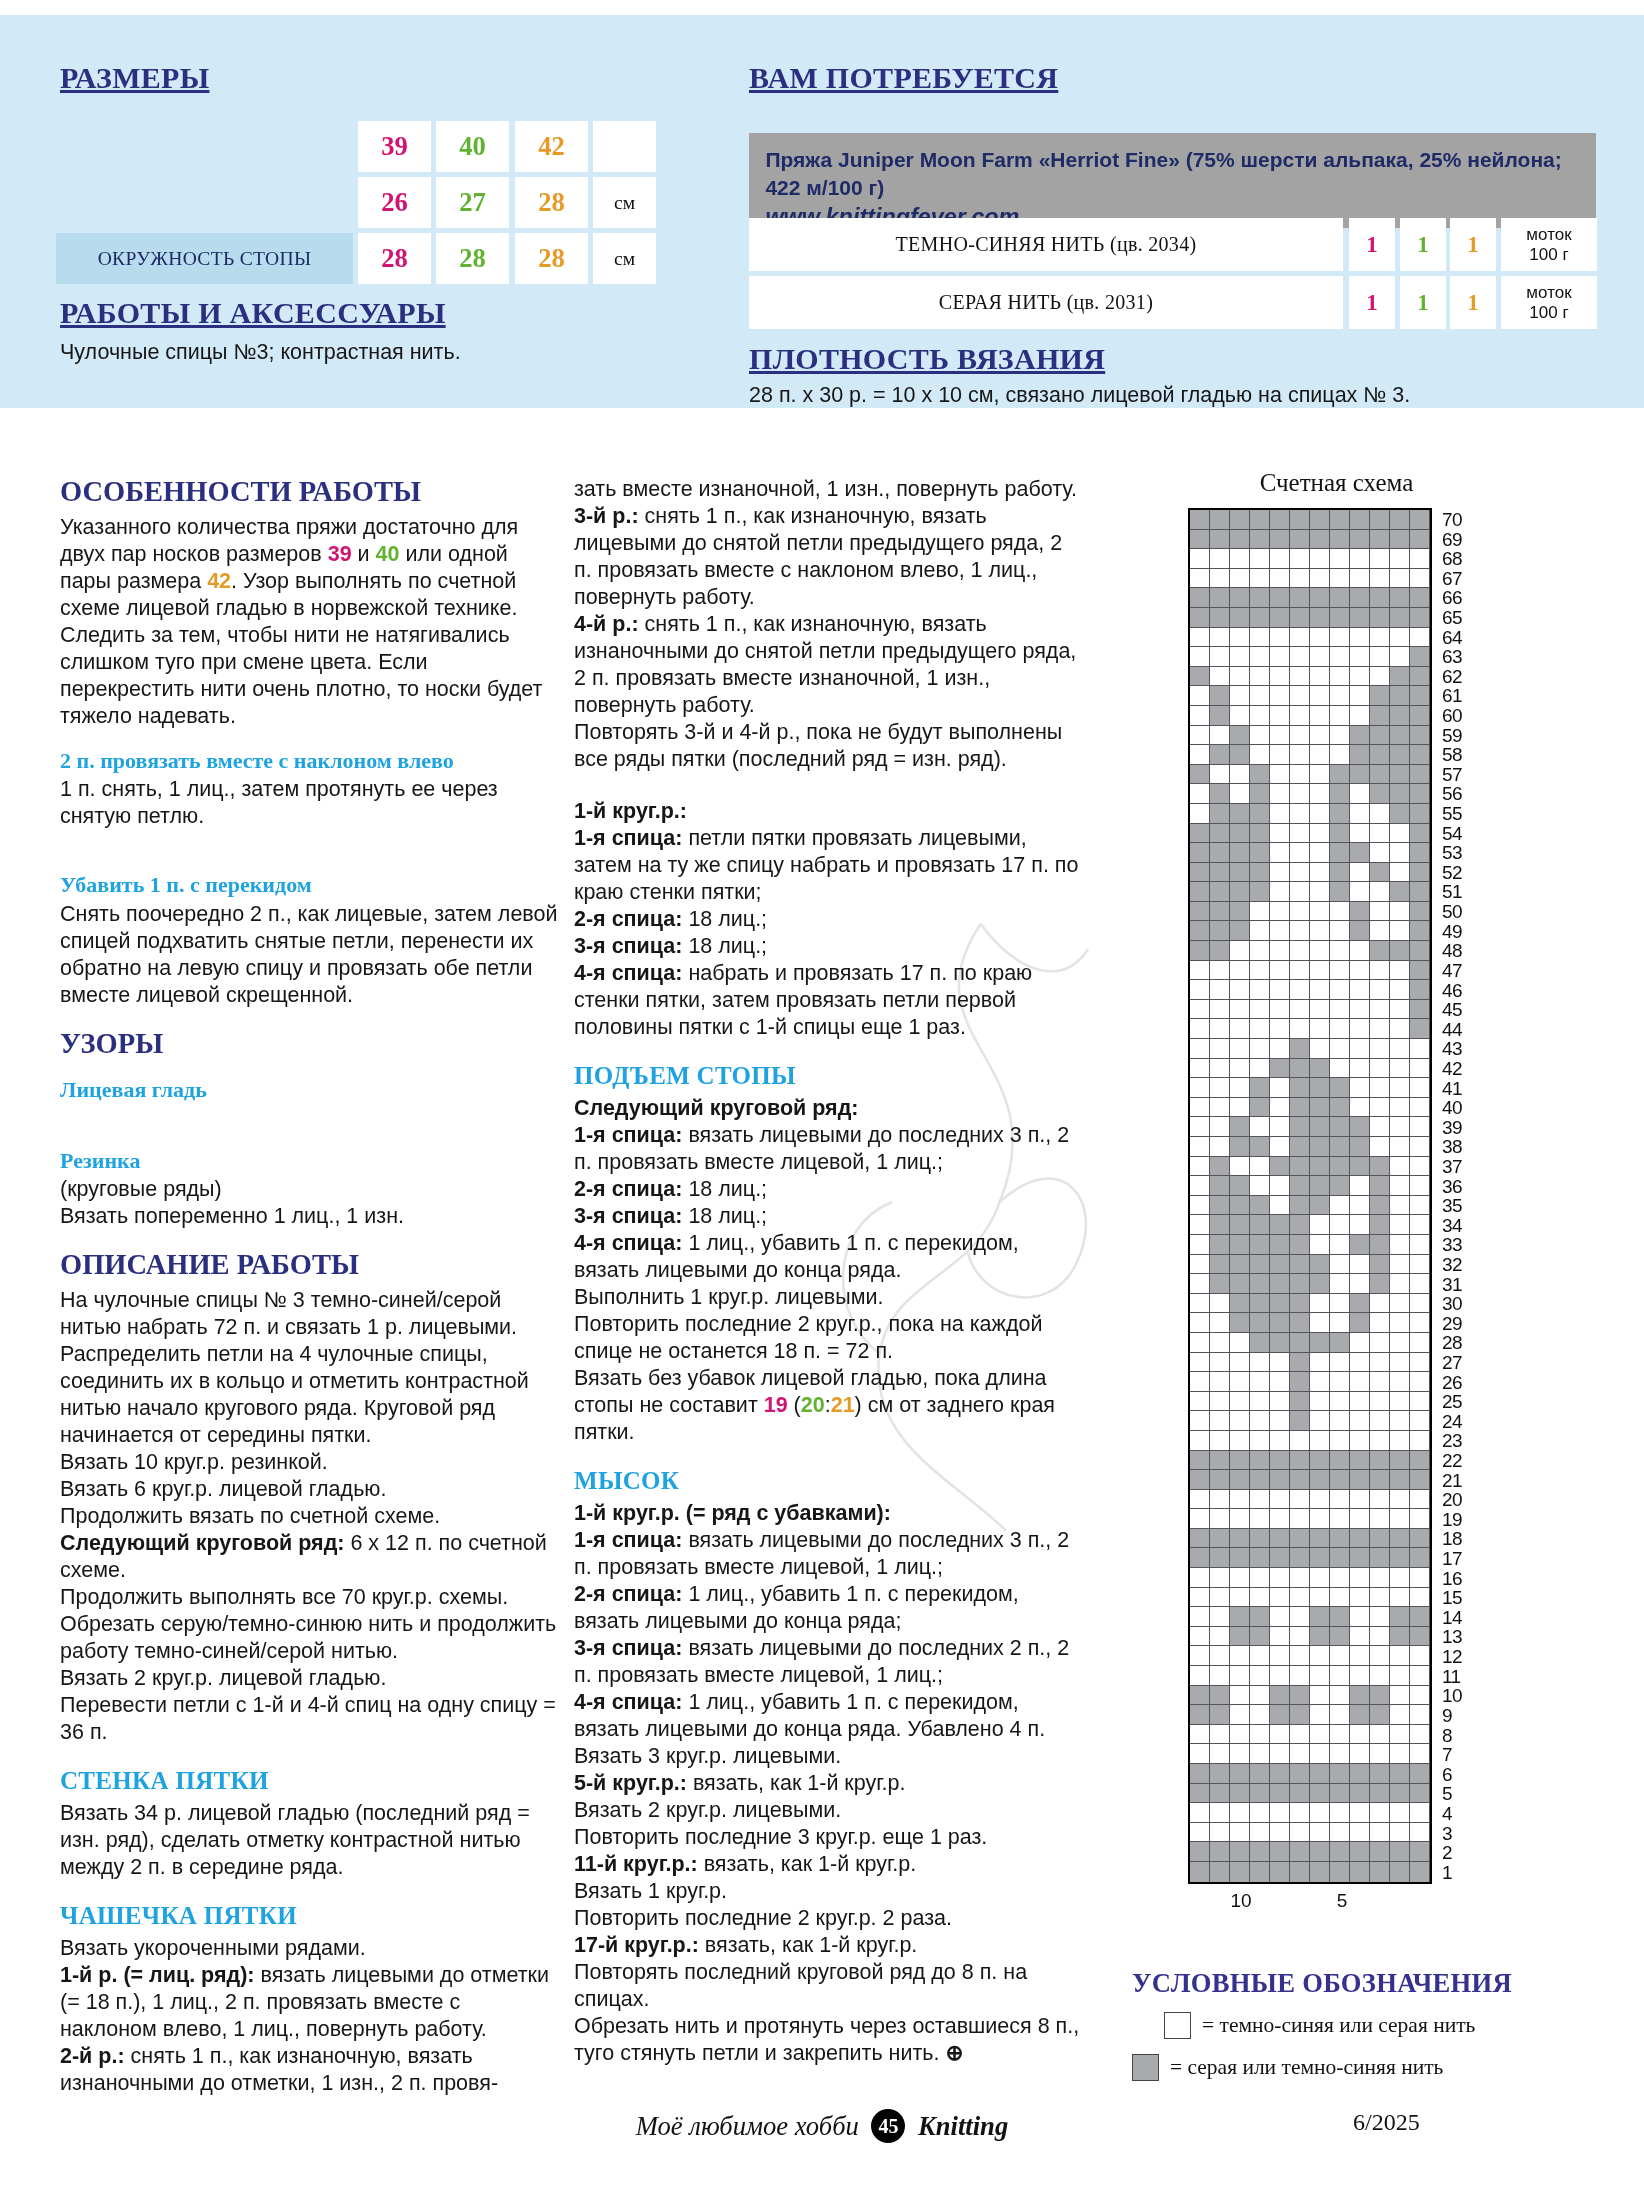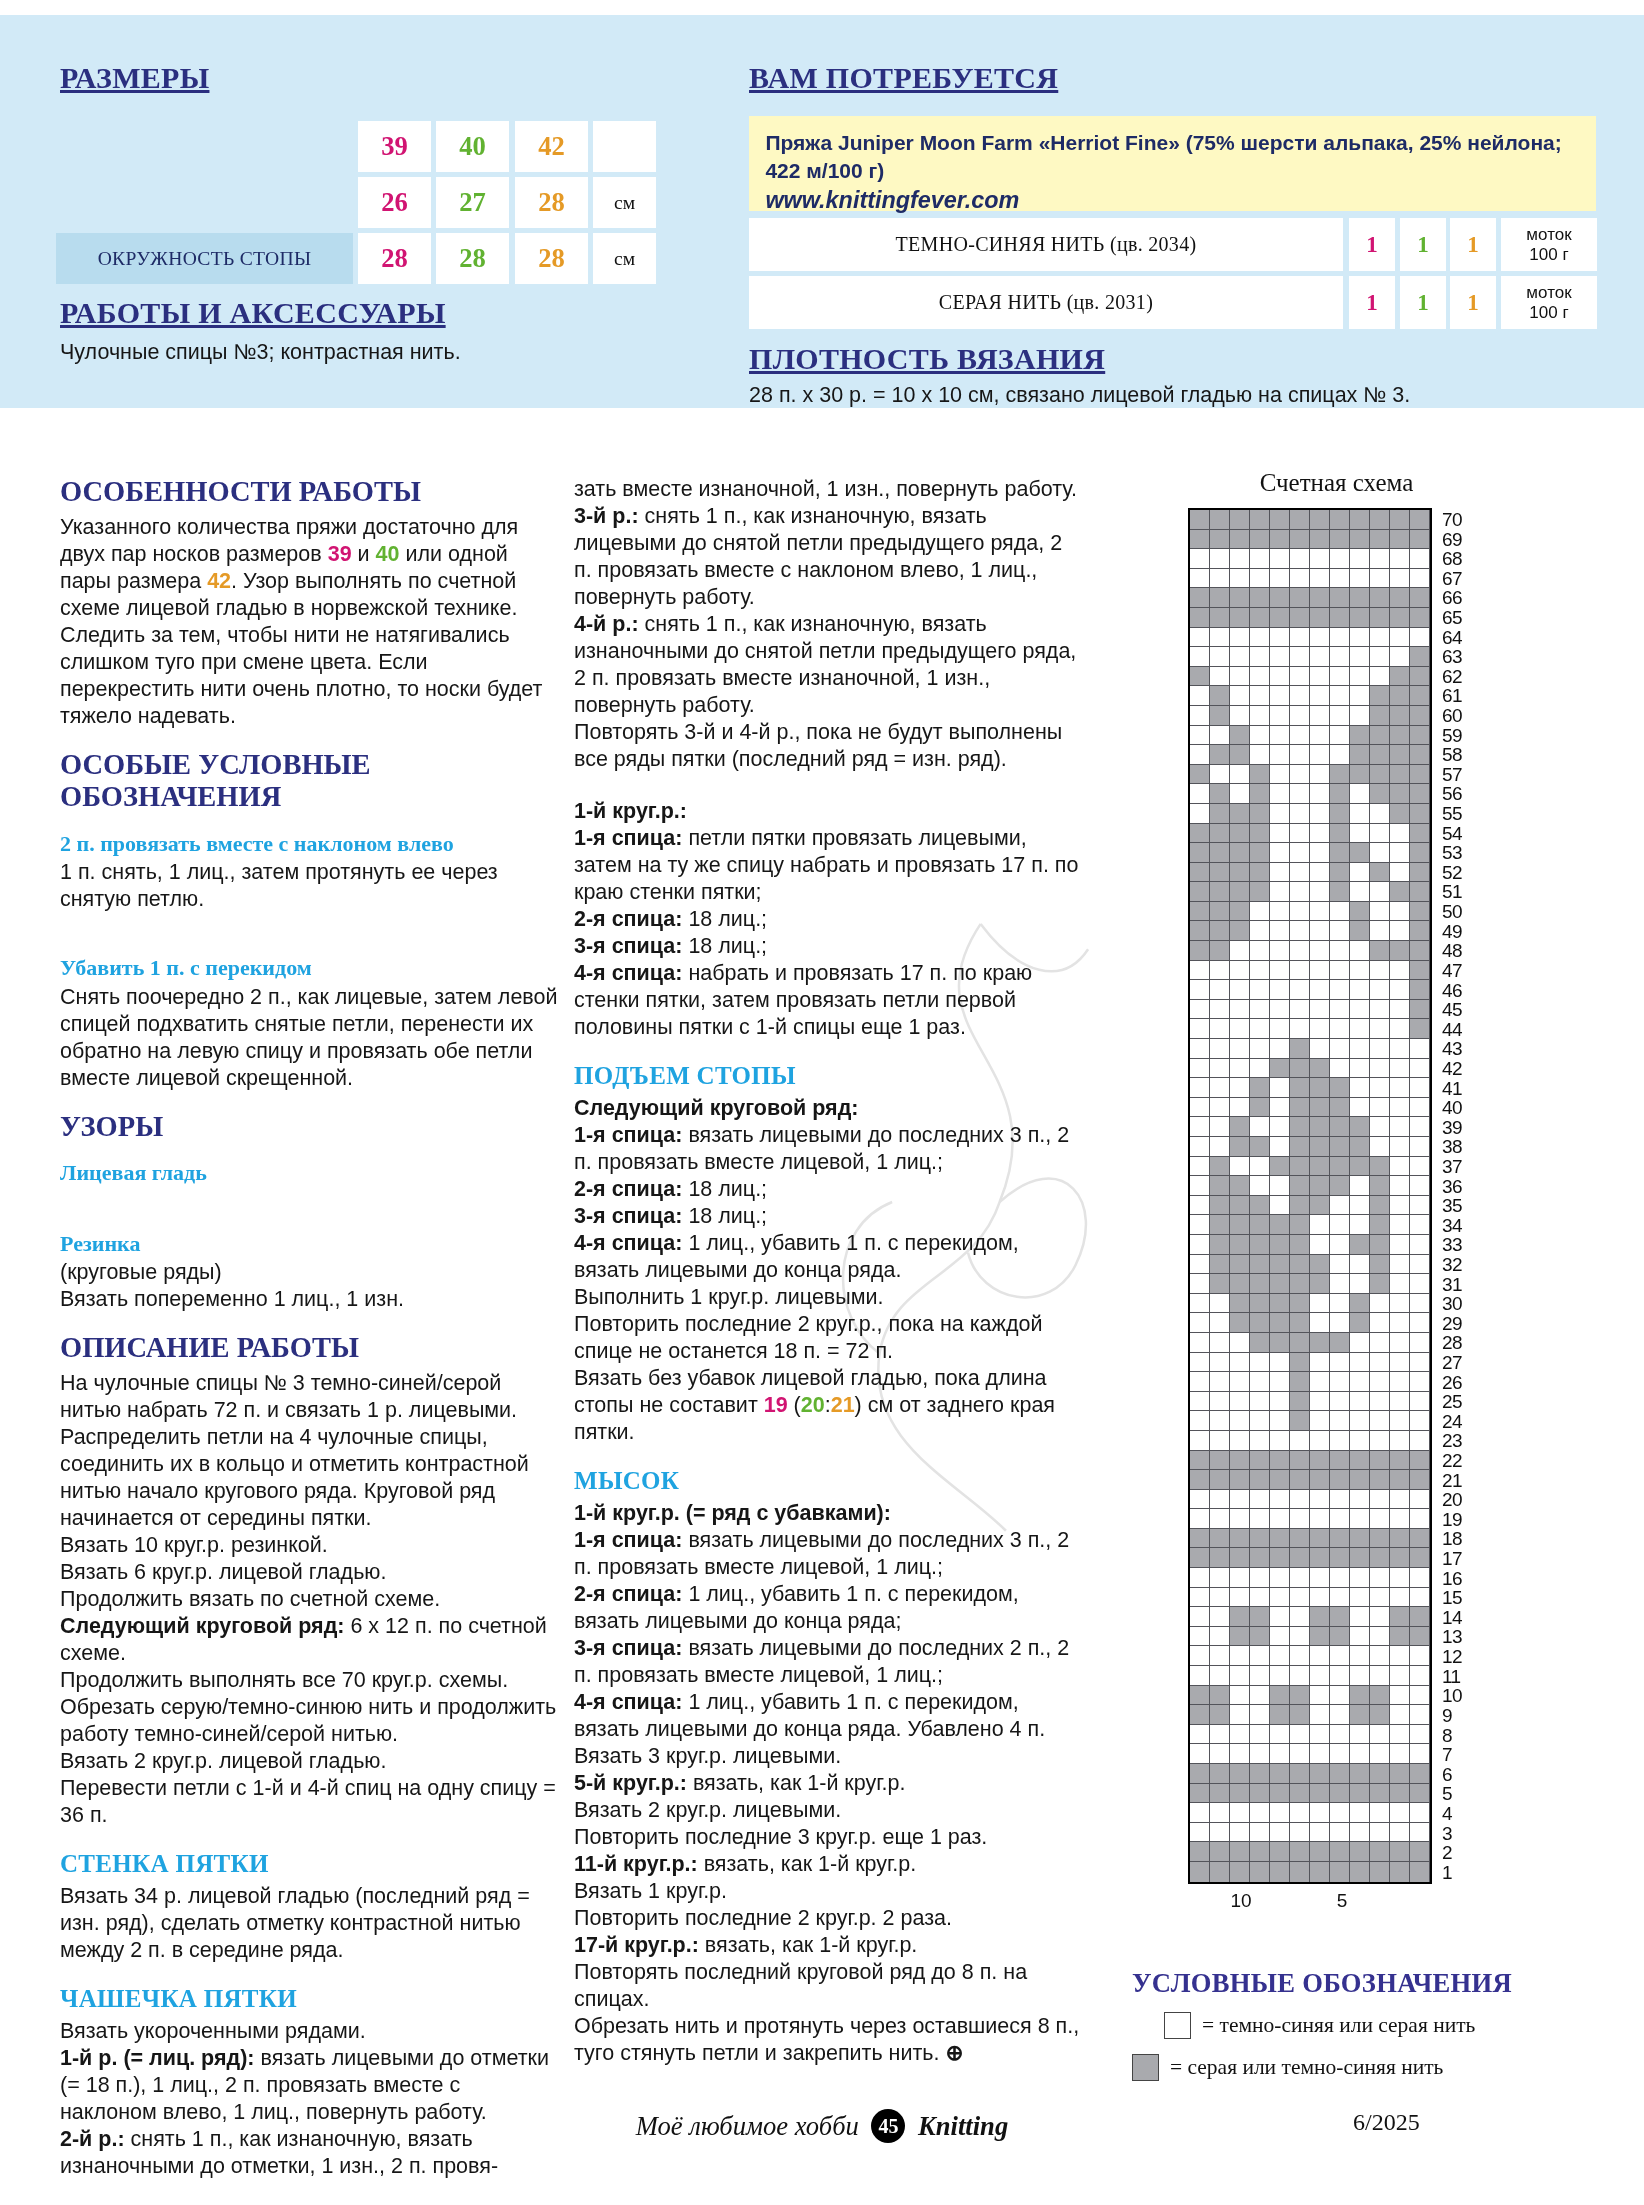--- a/index.html
+++ b/index.html
@@ -8,21 +8,21 @@
   .abs{position:absolute;}
   .topbg{left:0;top:15px;width:1644px;height:393px;background:#d2eaf7;}
   .h-navy{font-family:"Liberation Serif",serif;font-weight:bold;color:#2b2f7f;}
   .h-top{font-size:30px;line-height:33px;letter-spacing:0.3px;text-decoration:underline;}
   .cell{background:#fff;display:flex;align-items:center;justify-content:center;}
   .lblcell{background:#b8dcee;display:flex;align-items:center;}
   .lbltxt{font-family:"Liberation Serif",serif;font-size:19.6px;color:#1e2b66;width:100%;text-align:center;letter-spacing:0.3px;}
   .num{font-family:"Liberation Serif",serif;font-weight:bold;font-size:26.6px;}
   .c-pink{color:#d11472;}.c-green{color:#61b231;}.c-orange{color:#e59a26;}
   .unit{font-family:"Liberation Serif",serif;font-size:19.6px;color:#111;}
-  .band{background:#fef9c3;box-sizing:border-box;padding:12.6px 16.4px;}
+  .band{background:#a3a3a3;box-sizing:border-box;padding:12.6px 16.4px;margin-top:17px;}
   .band .l1{font-weight:bold;color:#1e2b66;font-size:21px;line-height:28px;}
   .band .l2{font-weight:bold;font-style:italic;color:#1e2b66;font-size:23.4px;line-height:30px;}
   .ytxt{font-family:"Liberation Serif",serif;font-size:20px;color:#111;letter-spacing:0.3px;}
   .yunit{font-family:Liberation Sans, sans-serif;font-size:17px;line-height:19.6px;color:#111;text-align:center;}
   .plain{font-size:21.5px;line-height:27px;color:#161616;}
   .col{position:absolute;top:476px;}
   .blk-h1{font-family:"Liberation Serif",serif;font-weight:bold;color:#2b2f7f;font-size:28.5px;line-height:32px;margin:19px 0 6.3px;}
   .blk-h2{font-family:"Liberation Serif",serif;font-weight:bold;color:#1fa3e0;font-size:25px;line-height:29px;margin:20px 0 5px;letter-spacing:0.3px;}
   .blk-h3{font-family:"Liberation Serif",serif;font-weight:bold;color:#1fa3e0;font-size:22px;line-height:28px;margin:16.4px 0 1.3px;}
   .blk-p{font-size:21.5px;line-height:27px;}
@@ -147,21 +147,20 @@
   <div class="abs cell" style="left:1501px;top:276px;width:96px;height:53px;">
     <div class="yunit"><span>моток</span><br><span>100 г</span></div>
   </div>
 
   <div class="abs h-navy h-top" style="left:749px;top:342px;">ПЛОТНОСТЬ ВЯЗАНИЯ</div>
   <div class="abs plain" style="left:749px;top:382px;width:860px;">28 п. х 30 р. = 10 х 10 см, связано лицевой гладью на спицах № 3.</div>
 
   <div class="col" style="left:60px;width:501px;">
       <div class="blk-h1"><span>ОСОБЕННОСТИ РАБОТЫ</span></div>
       <div class="blk-p"><span>Указанного количества пряжи достаточно для двух пар носков размеров </span><span class="b" style="color: rgb(209, 20, 114);">39</span><span> и </span><span class="b" style="color: rgb(97, 178, 49);">40</span><span> или одной пары размера </span><span class="b" style="color: rgb(229, 154, 38);">42</span><span>. Узор выполнять по счетной схеме лицевой гладью в норвежской технике. Следить за тем, чтобы нити не натягивались слишком туго при смене цвета. Если перекрестить нити очень плотно, то носки будет тяжело надевать.</span></div>
-      <div class="blk-h1"><span>ОСОБЫЕ УСЛОВНЫЕ ОБОЗНАЧЕНИЯ</span></div>
       <div class="blk-h3"><span>2 п. провязать вместе с наклоном влево</span></div>
       <div class="blk-p"><span>1 п. снять, 1 лиц., затем протянуть ее через снятую петлю.</span></div>
       <div class="blk-gap"></div>
       <div class="blk-h3"><span>Убавить 1 п. с перекидом</span></div>
       <div class="blk-p"><span>Снять поочередно 2 п., как лицевые, затем левой спицей подхватить снятые петли, перенести их обратно на левую спицу и провязать обе петли вместе лицевой скрещенной.</span></div>
       <div class="blk-h1"><span>УЗОРЫ</span></div>
       <div class="blk-h3"><span>Лицевая гладь</span></div>
       <div class="blk-gap"></div>
       <div class="blk-h3"><span>Резинка</span></div>
       <div class="blk-p"><span>(круговые ряды)</span></div>

